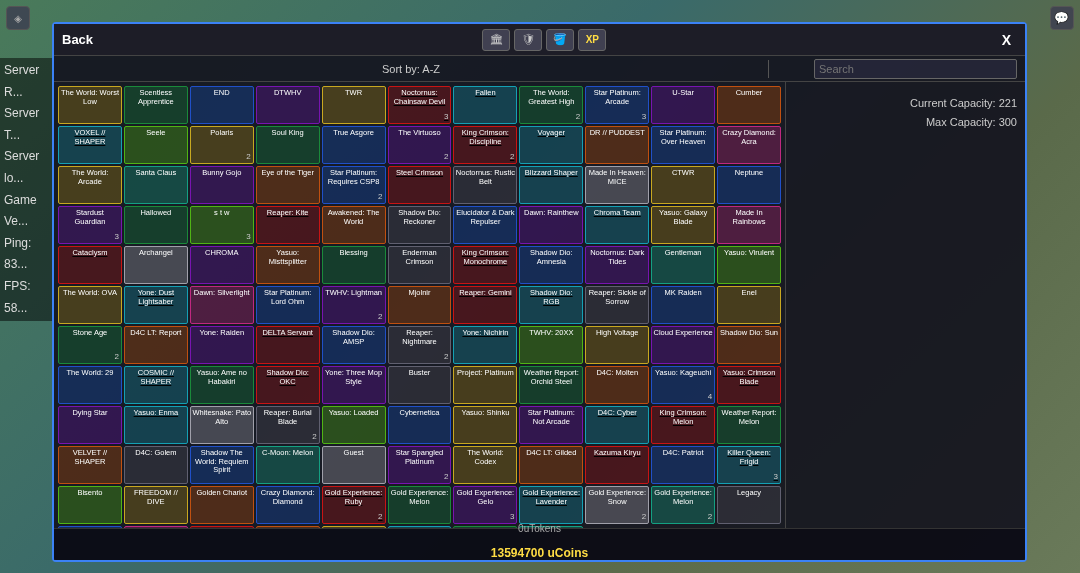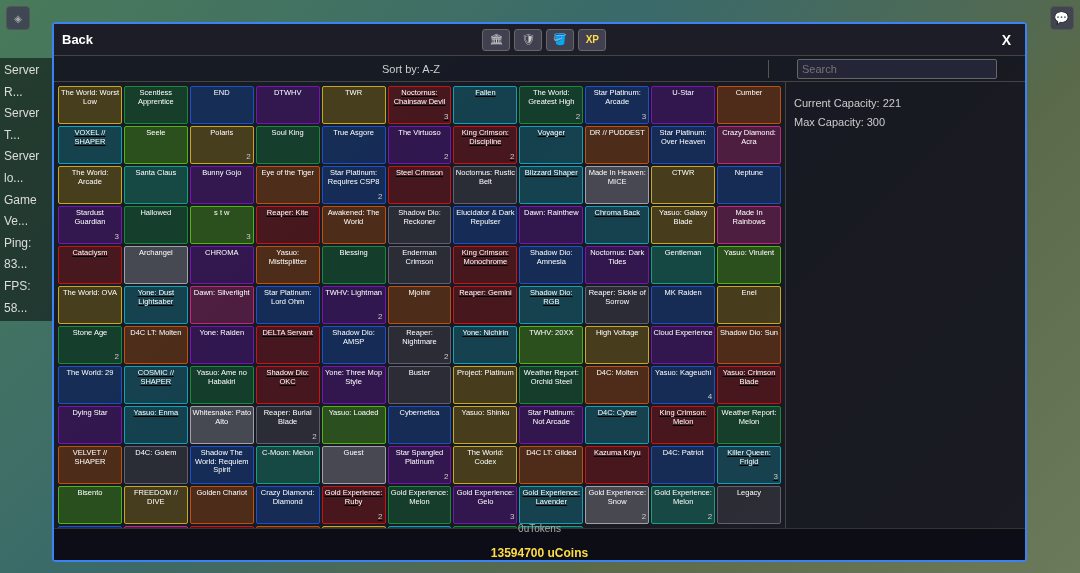--- a/index.html
+++ b/index.html
@@ -78,29 +78,30 @@
       border-bottom: 1px solid #444;
       padding: 0 8px;
     }
     .sort-label {
       color: #ccc;
       font-size: 11px;
       flex: 1;
       text-align: center;
     }
     .search-box {
-      width: 200px;
+      width: 240px;
       height: 20px;
       background: rgba(40,40,60,0.8);
       border: 1px solid #666;
       border-radius: 2px;
       color: #fff;
       font-size: 11px;
       padding: 0 4px;
       outline: none;
+      margin-left: 37px;
     }
     
     .modal-body {
       display: flex;
       height: calc(100% - 90px);
     }
     
     .grid-panel {
       flex: 1;
       overflow-y: auto;
@@ -113,20 +114,21 @@
     .right-panel {
       width: 240px;
       border-left: 1px solid #444;
       padding: 8px;
       color: #ccc;
       font-size: 11px;
     }
     .capacity-info {
       margin-top: 4px;
       line-height: 1.7;
+      text-align: right;
     }
     
     .items-grid {
       display: grid;
       grid-template-columns: repeat(11, 1fr);
       gap: 2px;
     }
     .item-cell {
       border: 1px solid;
       border-radius: 2px;
@@ -419,21 +421,21 @@
           <div class="item-cell c-gray" title="Shadow Dio: Reckoner">
             <div class="item-name">Shadow Dio: Reckoner</div>
           </div>
           <div class="item-cell c-blue" title="Elucidator &amp; Dark Repulser">
             <div class="item-name">Elucidator &amp; Dark Repulser</div>
           </div>
           <div class="item-cell c-purple" title="Dawn: Rainthew">
             <div class="item-name">Dawn: Rainthew</div>
           </div>
           <div class="item-cell c-cyan" title="Chroma Team">
-            <div class="item-name">Chroma Back</div>
+            <div class="item-name">Chroma Team</div>
           </div>
           <div class="item-cell c-yellow" title="Yasuo: Galaxy Blade">
             <div class="item-name">Yasuo: Galaxy Blade</div>
           </div>
           <div class="item-cell c-pink" title="Made In Rainbows">
             <div class="item-name">Made In Rainbows</div>
           </div>
           <div class="item-cell c-red" title="Cataclysm">
             <div class="item-name">Cataclysm</div>
           </div>
@@ -499,21 +501,21 @@
             <div class="item-name">MK Raiden</div>
           </div>
           <div class="item-cell c-yellow" title="Enel">
             <div class="item-name">Enel</div>
           </div>
           <div class="item-cell c-green" title="Stone Age">
             <div class="item-name">Stone Age</div>
             <div class="item-count">2</div>
           </div>
           <div class="item-cell c-orange" title="D4C LT: Molten">
-            <div class="item-name">D4C LT: Molten</div>
+            <div class="item-name">D4C LT: Report</div>
           </div>
           <div class="item-cell c-purple" title="Yone: Raiden">
             <div class="item-name">Yone: Raiden</div>
           </div>
           <div class="item-cell c-red" title="DELTA Servant">
             <div class="item-name">DELTA Servant</div>
           </div>
           <div class="item-cell c-blue" title="Shadow Dio: AMSP">
             <div class="item-name">Shadow Dio: AMSP</div>
           </div>

